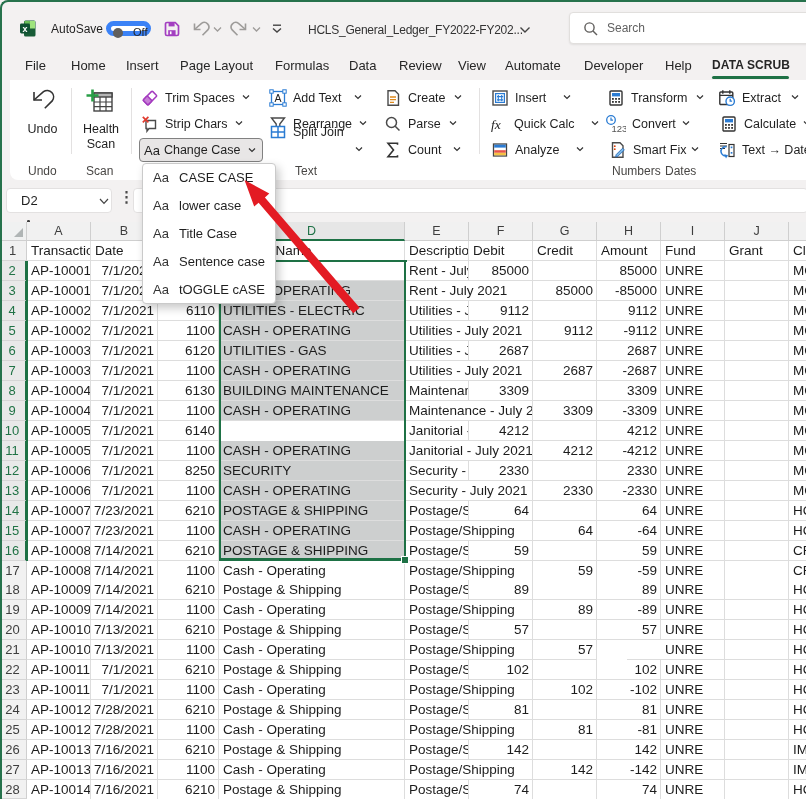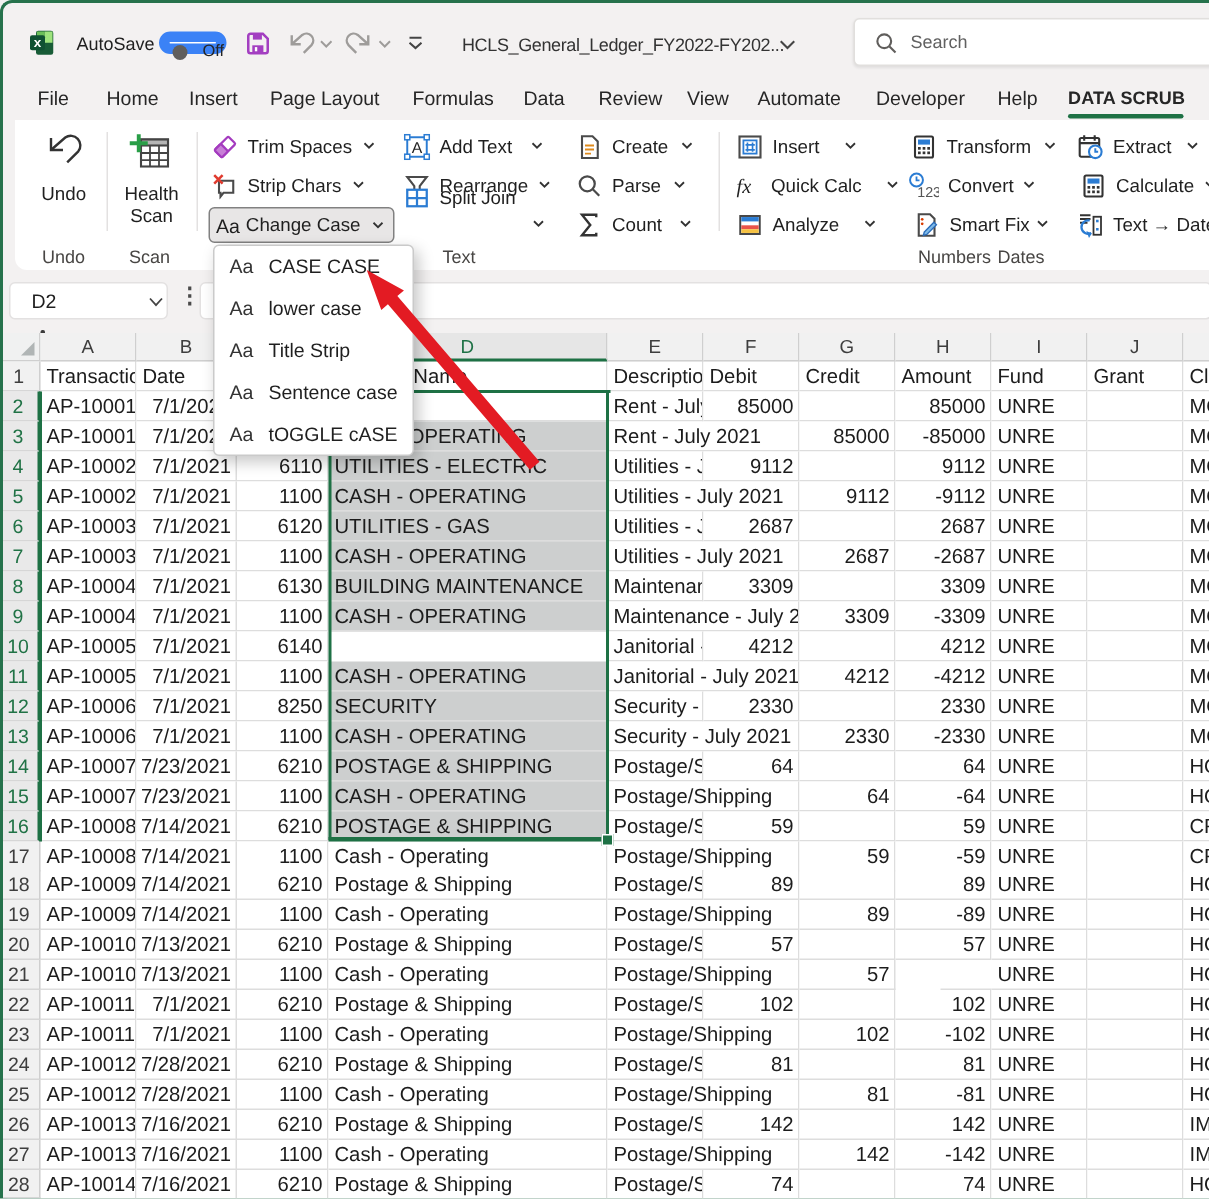--- a/index.html
+++ b/index.html
@@ -4,21 +4,21 @@
 *{margin:0;padding:0;box-sizing:border-box}
 html,body{width:806px;height:799px;overflow:hidden}
 body{font-family:"Liberation Sans",sans-serif;background:#f3f1f1;position:relative}
 .abs{position:absolute}
 
 #winborder{position:absolute;left:0;top:0;width:806px;height:799px;border-left:2px solid #26724c;border-top:2px solid #26724c;border-radius:8px 0 0 0;z-index:50;pointer-events:none}
 
 #titlebar{position:absolute;left:2px;top:2px;width:804px;height:48px;background:#f3f1f1;border-radius:7px 0 0 0}
 .tbtxt{position:absolute;font-size:12px;color:#1f1f1f;line-height:16px}
 #autosave{left:49px;top:19px}
-#toggle{position:absolute;left:104px;top:19px;width:45px;height:15px;border:7px solid #3b82f6;border-radius:8px;background:#fff}
+#toggle{position:absolute;left:104px;top:19px;width:45px;height:15px;border:5px solid #3b82f6;border-radius:8px;background:#fff}
 #toggle .knob{position:absolute;left:2px;top:1.5px;width:10px;height:10px;border-radius:50%;background:#605e5c}
 #toggle .lbl{position:absolute;left:22px;top:0px;font-size:11px;color:#252525}
 #title{left:306px;top:20px;color:#333}
 #searchbox{position:absolute;left:567px;top:10px;width:250px;height:32px;background:#fff;border:1px solid #e1dfdd;border-radius:4px;box-shadow:0 1px 2px rgba(0,0,0,.08)}
 #searchbox span{position:absolute;left:37px;top:8px;font-size:12px;color:#616161}
 
 #tabs{position:absolute;left:2px;top:53px;width:804px;height:27px}
 .tab{position:absolute;top:5px;font-size:13px;color:#262626;white-space:nowrap}
 #tab-active-underline{position:absolute;left:710px;top:23px;width:77px;height:2.5px;background:#1e7145;border-radius:2px}
 
@@ -732,21 +732,21 @@
   <div class="mi" style="top:0px">
       <span class="aa">Aa</span>
       <span class="t">CASE CASE</span>
     </div>
   <div class="mi" style="top:28px">
       <span class="aa">Aa</span>
       <span class="t">lower case</span>
     </div>
   <div class="mi" style="top:56px">
       <span class="aa">Aa</span>
-      <span class="t">Title Strip</span>
+      <span class="t">Title Case</span>
     </div>
   <div class="mi" style="top:84px">
       <span class="aa">Aa</span>
       <span class="t">Sentence case</span>
     </div>
   <div class="mi" style="top:112px">
       <span class="aa">Aa</span>
       <span class="t">tOGGLE cASE</span>
     </div>
 </div>

